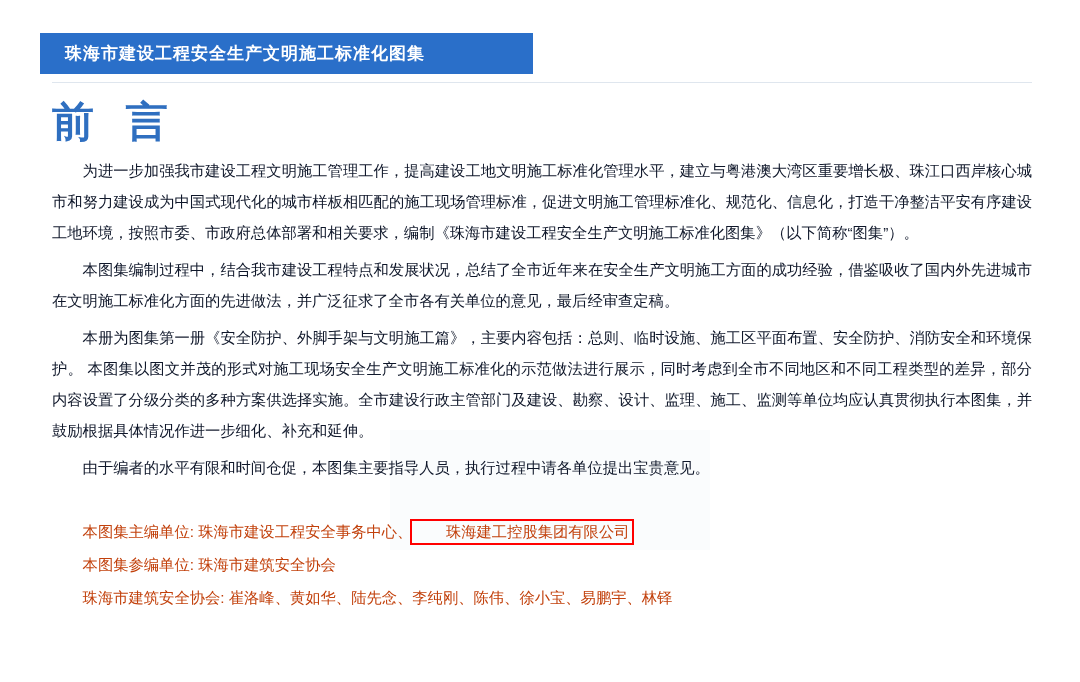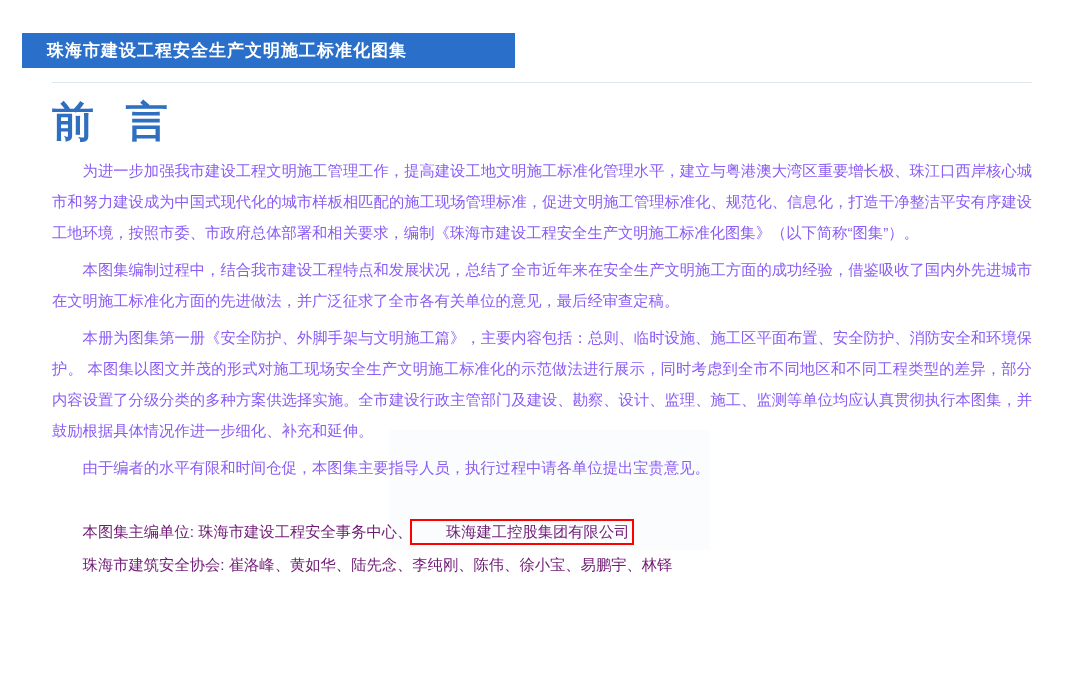--- a/index.html
+++ b/index.html
@@ -17,24 +17,24 @@
   }
   .page {
     position: relative;
     width: 1080px;
     height: 682px;
     box-sizing: border-box;
   }
   
   .banner {
     position: absolute;
-    left: 22px;
+    left: 40px;
     top: 33px;
     width: 493px;
-    height: 35px;
+    height: 41px;
     background: #2a6fc9;
     display: flex;
     align-items: center;
   }
   .banner-title {
     color: #ffffff;
     font-size: 17px;
     font-weight: bold;
     letter-spacing: 1px;
     padding-left: 25px;
@@ -58,38 +58,38 @@
     color: #2f6fc0;
     letter-spacing: 10px;
   }
   .body-text {
     position: absolute;
     left: 52px;
     top: 155px;
     width: 980px;
     font-size: 15.3px;
     line-height: 31px;
-    color: #8b5cf6;
+    color: #0f172a;
     text-align: justify;
     text-justify: inter-ideograph;
   }
   .para {
     margin: 0 0 6px 0;
     text-indent: 2em;
   }
   .para.tight {
     margin-bottom: 5px;
   }
   .credits {
     position: absolute;
     left: 52px;
     top: 515px;
     width: 980px;
     font-size: 15.3px;
-    color: #701a75;
+    color: #c2410c;
   }
   .credit-line {
     text-indent: 2em;
     line-height: 33px;
     white-space: nowrap;
   }
   .highlight-box {
     display: inline-block;
     border: 2px solid #ff0000;
     padding: 0px 3px;
@@ -127,17 +127,20 @@
     <p class="para">本图集编制过程中，结合我市建设工程特点和发展状况，总结了全市近年来在安全生产文明施工方面的成功经验，借鉴吸收了国内外先进城市在文明施工标准化方面的先进做法，并广泛征求了全市各有关单位的意见，最后经审查定稿。</p>
     <p class="para">本册为图集第一册《安全防护、外脚手架与文明施工篇》，主要内容包括：总则、临时设施、施工区平面布置、安全防护、消防安全和环境保护。 本图集以图文并茂的形式对施工现场安全生产文明施工标准化的示范做法进行展示，同时考虑到全市不同地区和不同工程类型的差异，部分内容设置了分级分类的多种方案供选择实施。全市建设行政主管部门及建设、勘察、设计、监理、施工、监测等单位均应认真贯彻执行本图集，并鼓励根据具体情况作进一步细化、补充和延伸。</p>
     <p class="para tight">由于编者的水平有限和时间仓促，本图集主要指导人员，执行过程中请各单位提出宝贵意见。</p>
   </div>
 
   <div class="credits">
     <div class="credit-line">
       <span>本图集主编单位:</span><span> 珠海市建设工程安全事务中心、</span><span class="highlight-box">珠海建工控股集团有限公司</span>
     </div>
     <div class="credit-line">
+      <span>本图集参编单位:</span><span> 珠海市建筑安全协会</span>
+    </div>
+    <div class="credit-line">
       <span>珠海市建筑安全协会:</span><span> 崔洛峰、黄如华、陆先念、李纯刚、陈伟、徐小宝、易鹏宇、林铎</span>
     </div>
   </div>
 
 </div>
 
 </body></html>

